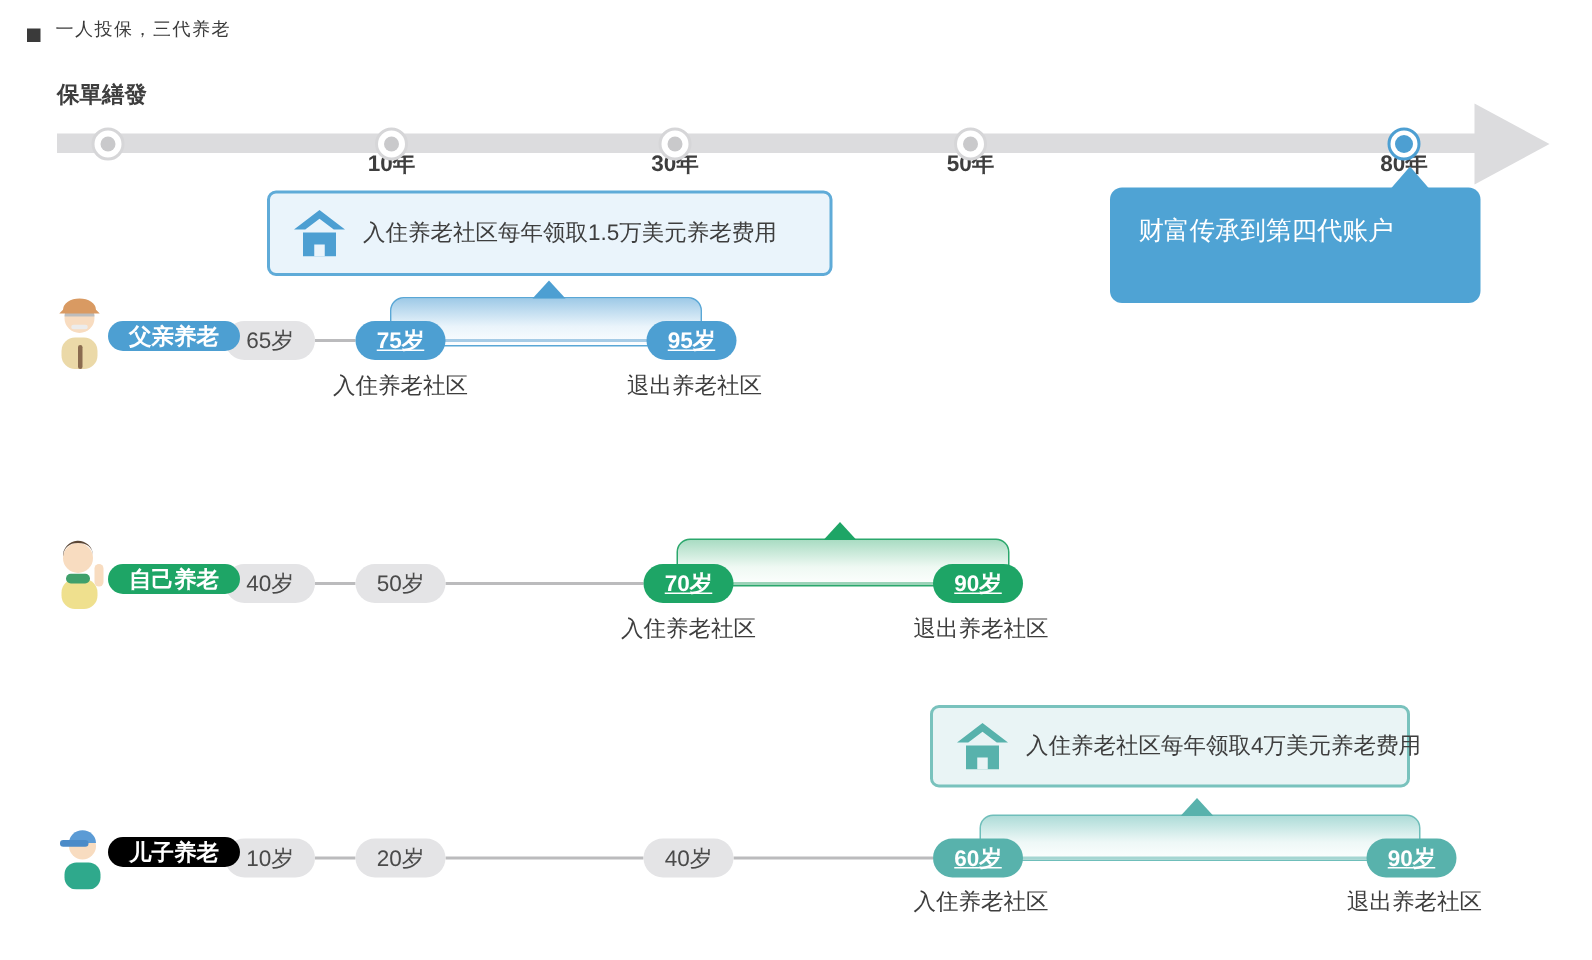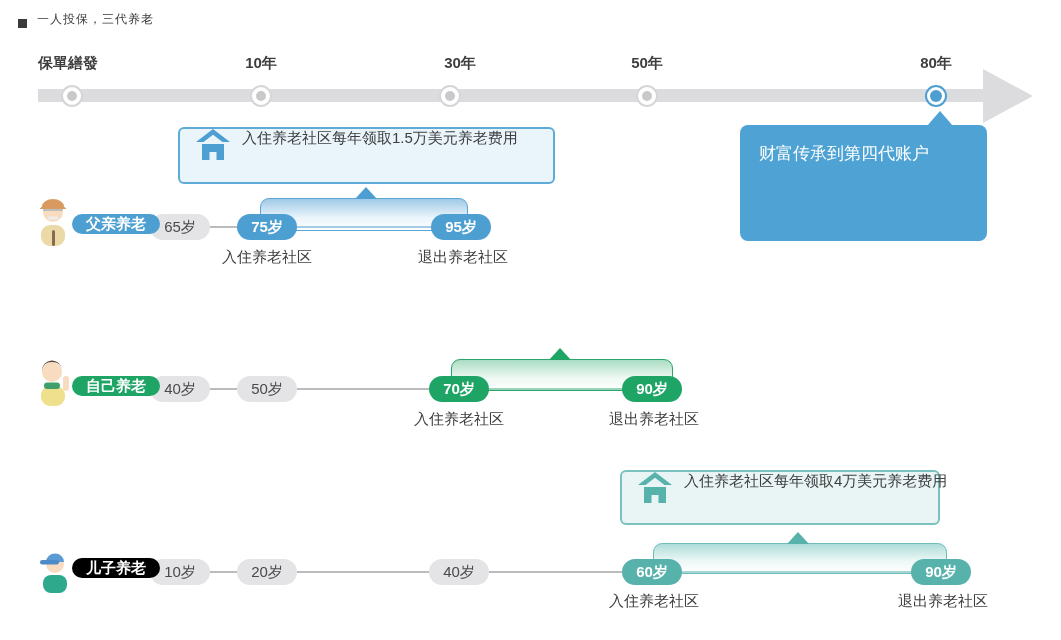--- a/index.html
+++ b/index.html
@@ -6,53 +6,53 @@
   html,body { background:#ffffff; }
   body { font-family:"Liberation Sans","DejaVu Sans",sans-serif; color:#3C3C3C; }
   .stage { position:relative; width:1061px; height:640px; background:#fff; overflow:hidden; }
 
   
   .bullet { position:absolute; left:18px; top:19px; width:9px; height:9px; background:#3A3A3A; }
   .page-title { position:absolute; left:37px; top:11px; font-size:12px; color:#3A3A3A; letter-spacing:1px; }
 
   
   .tl-label { position:absolute; top:54px; font-size:15px; color:#3E3E3E; white-space:nowrap;font-weight:bold; }
-  .tl-label.ctr { transform:translateX(-50%); }
+  .tl-label.ctr { transform:translateX(-50%);margin-top:46px; }
   .tl-bar { position:absolute; left:38px; top:89px; width:950px; height:13px; background:#DCDCDE; }
   .tl-arrow { position:absolute; left:983px; top:69px; width:0; height:0;
               border-top:27px solid transparent; border-bottom:27px solid transparent;
               border-left:50px solid #DCDCDE; }
   .dot { position:absolute; top:85px; width:22px; height:22px; border-radius:50%;
          background:#fff; display:flex; align-items:center; justify-content:center; }
   .dot.gray { border:2px solid #D6D6D8; }
   .dot.gray::after { content:""; width:10px; height:10px; border-radius:50%; background:#C9C9CB; }
   .dot.blue { border:2px solid #4D9FD2; }
   .dot.blue::after { content:""; width:12px; height:12px; border-radius:50%; background:#4D9FD2; }
 
   
-  .callout { position:absolute; left:740px; top:125px; width:247px; height:116px;
+  .callout { position:absolute; left:740px; top:125px; width:247px; height:77px;
              background:#4FA3D4; border-radius:8px; }
   .callout-tri { position:absolute; left:187px; top:-14px; width:0; height:0;
                  border-left:13px solid transparent; border-right:13px solid transparent;
                  border-bottom:15px solid #4FA3D4; }
   .callout-text { padding:11px 0 0 19px; font-size:17px; line-height:35px; color:#ffffff;
                   white-space:nowrap; }
 
   
   .badge { position:absolute; height:20px; width:88px; border-radius:14px; color:#fff;
            font-weight:bold; font-size:15px; display:flex; align-items:center;
            justify-content:center; z-index:5; white-space:nowrap; }
   .pill { position:absolute; height:26px; width:60px; border-radius:13px; font-size:15px;
           display:flex; align-items:center; justify-content:center; z-index:3; white-space:nowrap; }
   .pill.gray { background:#E4E4E6; color:#4A4A4A; }
-  .pill.c { color:#fff; font-weight:bold; }
+  .pill.c { color:#fff; font-weight:bold;text-decoration:underline; }
   .hline { position:absolute; height:2px; z-index:2; }
   .below-label { position:absolute; font-size:15px; color:#3E3E3E; transform:translateX(-50%);
                  white-space:nowrap; }
-  .info-box { position:absolute; border-radius:6px; display:flex; 
+  .info-box { position:absolute; border-radius:6px; display:flex; align-items:center;
               padding-left:16px; gap:12px; font-size:15px; color:#3E3E3E; white-space:nowrap; }
   .info-box.b1 { background:#EAF4FB; border:2px solid #5FABD8; }
   .info-box.b2 { background:#F2FAF5; border:2px solid #2BA76C; }
   .info-box.b3 { background:#E9F4F5; border:2px solid #79C2BD; }
   .bracket { position:absolute; border-radius:9px; z-index:1; }
   .bracket.k1 { border:1px solid #5AA7D6; background:linear-gradient(180deg,#9FCAE7 0%,#EAF4FB 60%,#FDFEFF 100%); }
   .bracket.k2 { border:1px solid #2BA76C; background:linear-gradient(180deg,#A9DCC3 0%,#EFF9F3 60%,#FDFFFE 100%); }
   .bracket.k3 { border:1px solid #6FBEBA; background:linear-gradient(180deg,#AEDCD8 0%,#EEF8F7 60%,#FDFFFE 100%); }
   .tri-up { position:absolute; top:-12px; width:0; height:0;
             border-left:11px solid transparent; border-right:11px solid transparent; }
@@ -62,21 +62,21 @@
 </head>
 <body>
 
 <div class="stage">
 
   <span class="bullet"></span>
   <div class="page-title">一人投保，三代养老</div>
 
   <div class="tl-label" style="left:38px">保單繕發</div>
   <div class="tl-label ctr" style="left:261px">10年</div>
-  <div class="tl-label ctr" style="left:460px">30年</div>
+  <div class="tl-label ctr" style="left:450px">30年</div>
   <div class="tl-label ctr" style="left:647px">50年</div>
   <div class="tl-label ctr" style="left:936px">80年</div>
 
   <div class="tl-bar"></div>
   <div class="tl-arrow"></div>
   <div class="dot gray" style="left:61px"></div>
   <div class="dot gray" style="left:250px"></div>
   <div class="dot gray" style="left:439px"></div>
   <div class="dot gray" style="left:636px"></div>
   <div class="dot blue" style="left:925px"></div>

